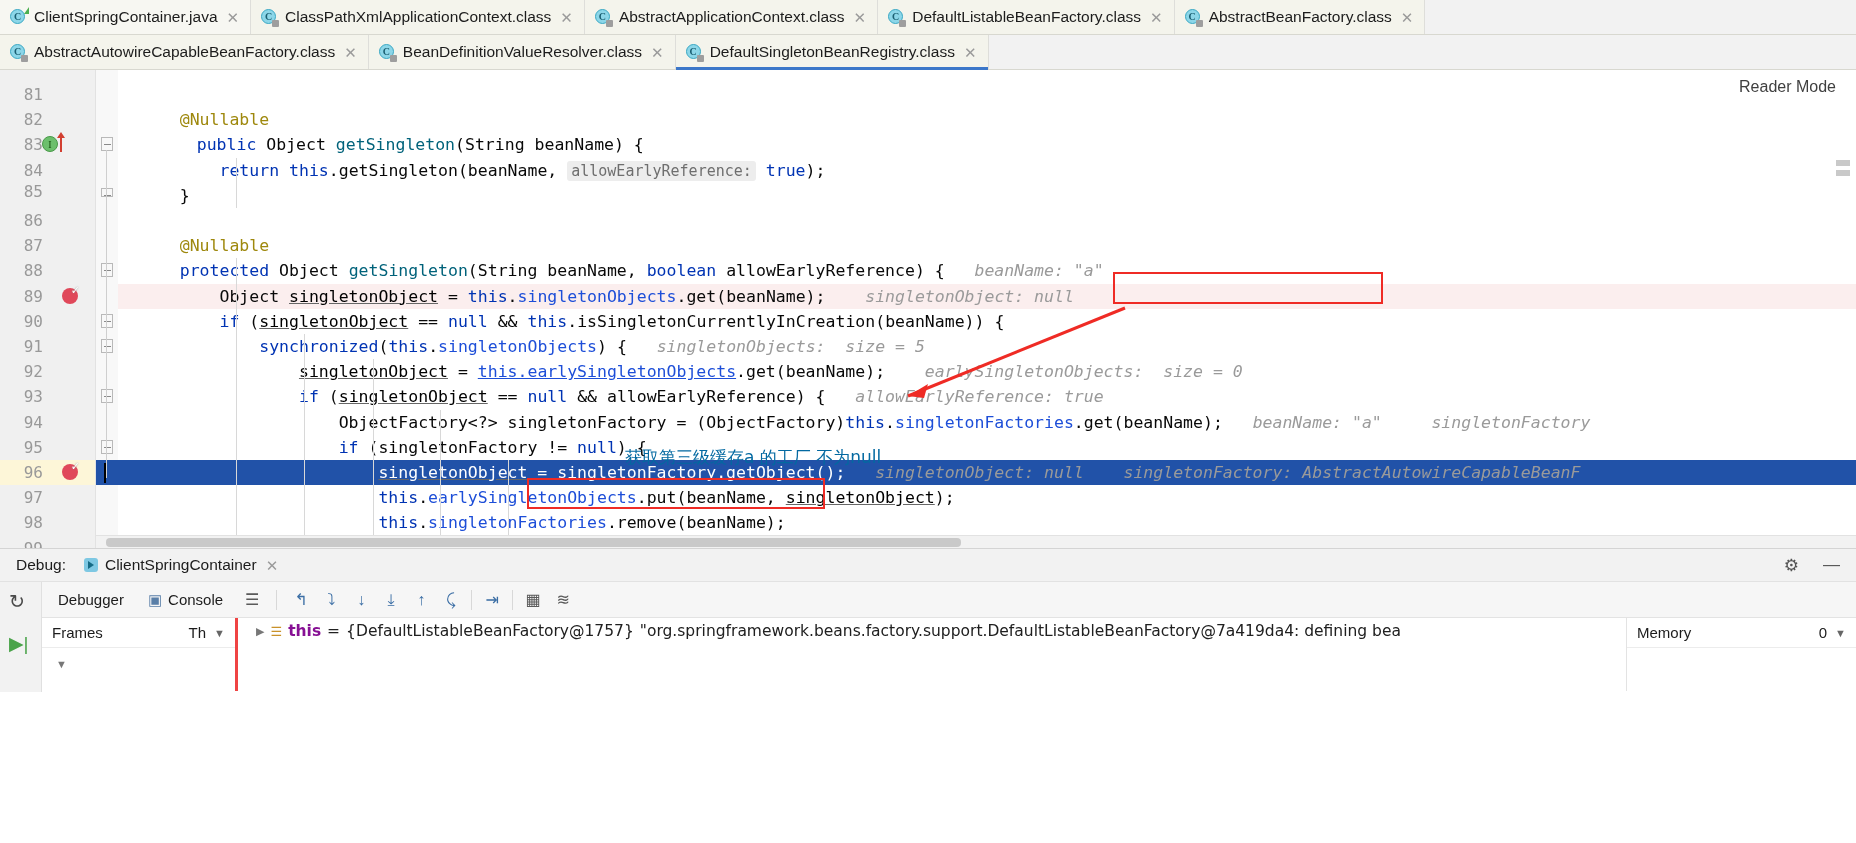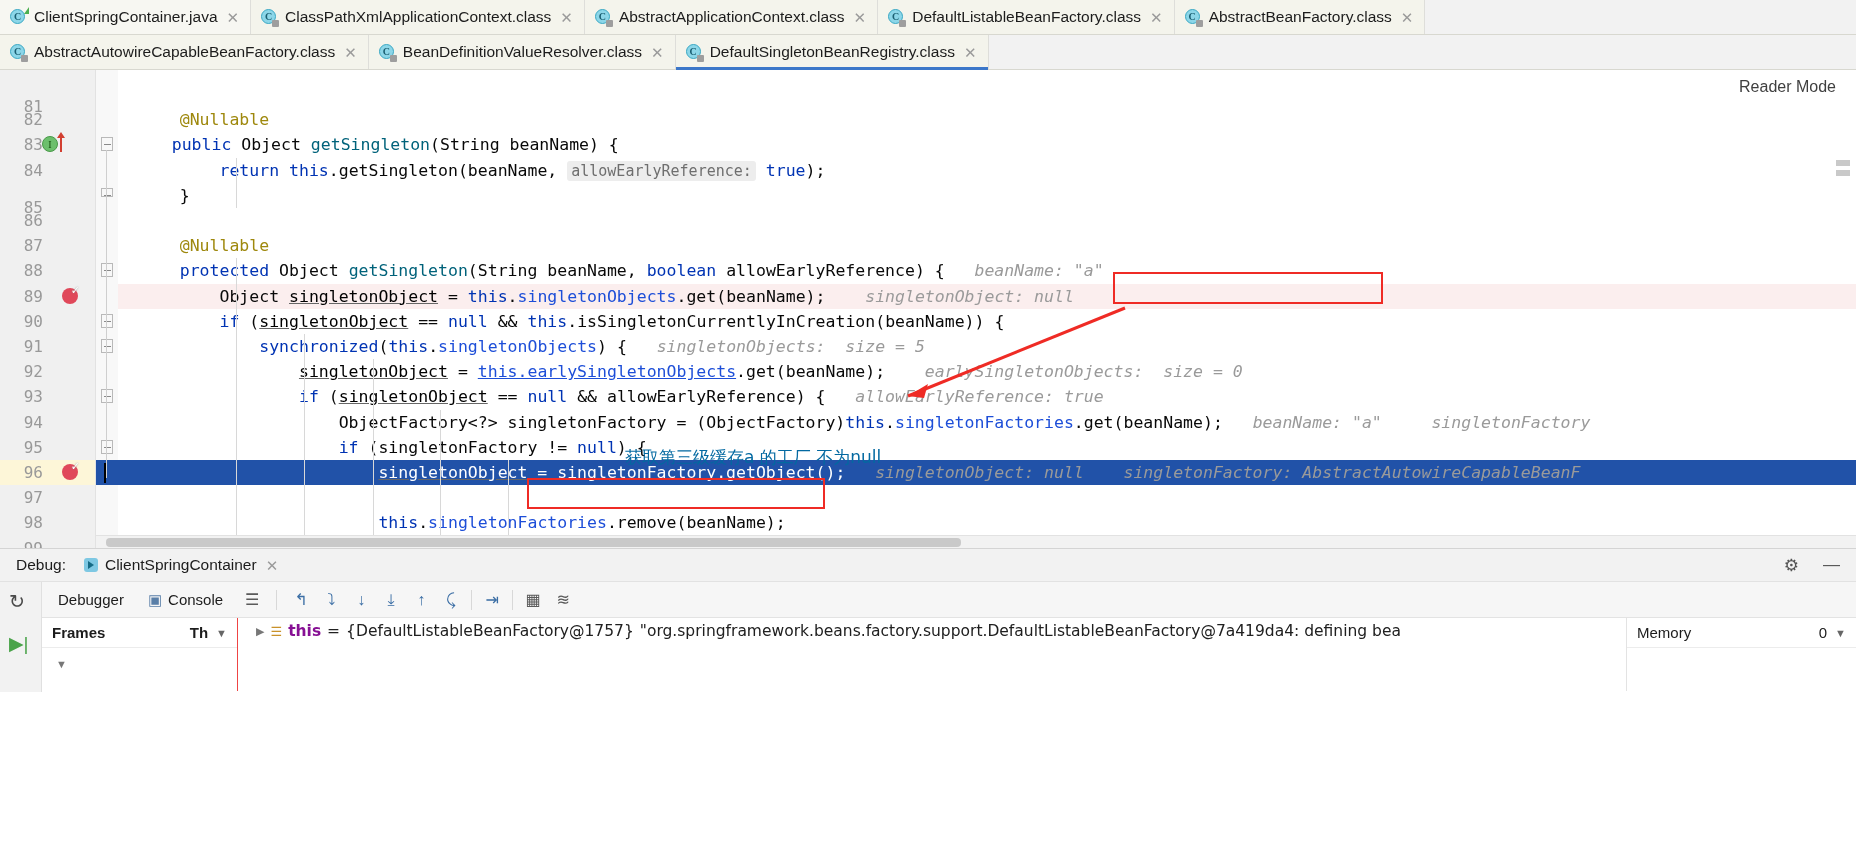--- a/index.html
+++ b/index.html
@@ -230,21 +230,21 @@
   }
   .sep { width:1px; height:20px; background:#d8d8d8; margin:0 5px; }
   .tbtn {
     width:30px; height:26px; display:flex; align-items:center;
     justify-content:center; font-size:16px; color:#3b6ea5; cursor:pointer;
   }
   .tbtn.gray { color:#5a5a5a; }
 
   .dbg-panes { display:flex; height:73px; }
   .pane-frames {
-    width:196px; flex:0 0 196px; border-right:1px solid #ef4444;font-weight:bold;
+    width:196px; flex:0 0 196px; border-right:3px solid #ef4444;
   }
   .pane-head {
     display:flex; align-items:center; height:30px; padding:0 10px;
     font-size:15px; color:#1c1c1c; border-bottom:1px solid #ececec;
     gap:8px;
   }
   .pane-vars { flex:1; }
   .pane-mem {
     width:230px; flex:0 0 230px; border-left:1px solid #e3e3e3;
   }
@@ -339,25 +339,25 @@
           <span class="lock"></span>
         </span>
         <span class="tab-label">DefaultSingletonBeanRegistry.class</span>
         <span class="tab-close">✕</span>
       </div>
     </div>
 
 
   <div class="editor">
     <div class="gutter" id="gutter">
-        <div class="lnum" style="top: 24px;">81</div>
+        <div class="lnum" style="top: 12px;">81</div>
         <div class="lnum" style="top: 37.2px;">82</div>
         <div class="lnum" style="top: 62.4px;">83</div>
         <div class="lnum" style="top: 87.6px;">84</div>
-        <div class="lnum" style="top: 125px; text-align: center;">85</div>
+        <div class="lnum" style="top: 109px; text-align: center;">85</div>
         <div class="lnum" style="top: 138px;">86</div>
         <div class="lnum" style="top: 163.2px;">87</div>
         <div class="lnum" style="top: 188.4px;">88</div>
         <div class="lnum" style="top: 213.6px;">89</div>
         <div class="lnum" style="top: 238.8px;">90</div>
         <div class="lnum" style="top: 264px;">91</div>
         <div class="lnum" style="top: 289.2px;">92</div>
         <div class="lnum" style="top: 314.4px;">93</div>
         <div class="lnum" style="top: 339.6px;">94</div>
         <div class="lnum" style="top: 364.8px;">95</div>
@@ -381,36 +381,37 @@
         <div class="foldmark" style="top: 243.8px;"></div>
         <div class="foldmark" style="top: 269px;"></div>
         <div class="foldmark" style="top: 319.4px;"></div>
         <div class="foldmark" style="top: 369.8px;"></div>
         <div class="foldmark end" style="top: 470.6px;"></div>
         <div class="foldline" style="top: 80.4px; height: 327.6px;"></div>
       </div>
     <div class="code-area" id="codearea">
         <div class="line" style="top: 12px;"><span class="code-text" style="left: 22px;"></span></div>
         <div class="line" style="top: 37.2px;"><span class="code-text" style="left: 22px;"><span class="anno">    @Nullable</span></span></div>
-        <div class="line" style="top: 62.4px;"><span class="code-text" style="left: 14px;"><span class="plain">    </span><span class="kw">public</span><span class="plain"> Object </span><span class="meth">getSingleton</span><span class="plain">(String beanName) {</span></span></div>
+        <div class="line" style="top: 62.4px;"><span class="code-text" style="left: 39px;"><span class="plain">    </span><span class="kw">public</span><span class="plain"> Object </span><span class="meth">getSingleton</span><span class="plain">(String beanName) {</span></span></div>
         <div class="line" style="top: 87.6px;"><span class="code-text" style="left: 22px;"><span class="plain">        </span><span class="kw">return</span><span class="plain"> </span><span class="kw">this</span><span class="plain">.getSingleton(beanName, </span><span class="param-hint">allowEarlyReference:</span><span class="plain"> </span><span class="kw">true</span><span class="plain">);</span></span></div>
         <div class="line" style="top: 112.8px;"><span class="code-text" style="left: 22px;"><span class="plain">    }</span></span></div>
         <div class="line" style="top: 138px;"><span class="code-text" style="left: 22px;"></span></div>
         <div class="line" style="top: 163.2px;"><span class="code-text" style="left: 22px;"><span class="anno">    @Nullable</span></span></div>
         <div class="line" style="top: 188.4px;"><span class="code-text" style="left: 22px;"><span class="plain">    </span><span class="kw">protected</span><span class="plain"> Object </span><span class="meth">getSingleton</span><span class="plain">(String beanName, </span><span class="kw">boolean</span><span class="plain"> allowEarlyReference) {</span><span class="hint">   beanName: "a"</span></span></div>
         <div class="row-pink" style="top: 213.6px;"></div>
         <div class="line" style="top: 213.6px;"><span class="code-text" style="left: 22px;"><span class="plain">        Object </span><span class="udl">singletonObject</span><span class="plain"> = </span><span class="kw">this</span><span class="plain">.</span><span class="fld">singletonObjects</span><span class="plain">.get(beanName);</span><span class="hint">    singletonObject: null</span></span></div>
         <div class="line" style="top: 238.8px;"><span class="code-text" style="left: 22px;"><span class="plain">        </span><span class="kw">if</span><span class="plain"> (</span><span class="udl">singletonObject</span><span class="plain"> == </span><span class="kw">null</span><span class="plain"> &amp;&amp; </span><span class="kw">this</span><span class="plain">.isSingletonCurrentlyInCreation(beanName)) {</span></span></div>
         <div class="line" style="top: 264px;"><span class="code-text" style="left: 22px;"><span class="plain">            </span><span class="kw">synchronized</span><span class="plain">(</span><span class="kw">this</span><span class="plain">.</span><span class="fld">singletonObjects</span><span class="plain">) {</span><span class="hint">   singletonObjects:  size = 5</span></span></div>
         <div class="line" style="top: 289.2px;"><span class="code-text" style="left: 22px;"><span class="plain">                </span><span class="udl">singletonObject</span><span class="plain"> = </span><span class="fld" style="text-decoration: underline;">this.earlySingletonObjects</span><span class="plain">.get(beanName);</span><span class="hint">    earlySingletonObjects:  size = 0</span></span></div>
         <div class="line" style="top: 314.4px;"><span class="code-text" style="left: 22px;"><span class="plain">                </span><span class="kw">if</span><span class="plain"> (</span><span class="udl">singletonObject</span><span class="plain"> == </span><span class="kw">null</span><span class="plain"> &amp;&amp; allowEarlyReference) {</span><span class="hint">   allowEarlyReference: true</span></span></div>
         <div class="line" style="top: 339.6px;"><span class="code-text" style="left: 22px;"><span class="plain">                    ObjectFactory&lt;?&gt; singletonFactory = (ObjectFactory)</span><span class="kw">this</span><span class="plain">.</span><span class="fld">singletonFactories</span><span class="plain">.get(beanName);</span><span class="hint">   beanName: "a"     singletonFactory</span></span></div>
         <div class="line" style="top: 364.8px;"><span class="code-text" style="left: 22px;"><span class="plain">                    </span><span class="kw">if</span><span class="plain"> (singletonFactory != </span><span class="kw">null</span><span class="plain">) {</span></span></div>
         <div class="row-exec" style="top: 390px;"></div>
         <div class="line row-exec-text" style="top: 390px;"><span class="code-text" style="left: 22px;"><span class="plain" style="color: rgb(255, 255, 255);">                        </span><span class="udl" style="color: rgb(255, 255, 255);">singletonObject</span><span class="plain" style="color: rgb(255, 255, 255);"> = singletonFactory.getObject();</span><span class="hint">   singletonObject: null    singletonFactory: AbstractAutowireCapableBeanF</span></span></div>
+        <div class="line" style="top: 415.2px;"><span class="code-text" style="left: 22px;"><span class="plain">                        </span><span class="kw">this</span><span class="plain">.</span><span class="fld">earlySingletonObjects</span><span class="plain">.put(beanName, </span><span class="udl">singletonObject</span><span class="plain">);</span></span></div>
         <div class="line" style="top: 440.4px;"><span class="code-text" style="left: 22px;"><span class="plain">                        </span><span class="kw">this</span><span class="plain">.</span><span class="fld">singletonFactories</span><span class="plain">.remove(beanName);</span></span></div>
         <div class="line" style="top: 465.6px;"><span class="code-text" style="left: 22px;"><span class="plain">                    }</span></span></div>
         <div class="indent-guide" style="left: 118px; top: 87.6px; height: 50.4px;"></div>
         <div class="indent-guide" style="left: 118px; top: 188.4px; height: 302.4px;"></div>
         <div class="indent-guide" style="left: 186px; top: 264px; height: 201.6px;"></div>
         <div class="indent-guide" style="left: 255px; top: 289.2px; height: 176.4px;"></div>
         <div class="indent-guide" style="left: 322px; top: 339.6px; height: 126px;"></div>
         <div class="indent-guide" style="left: 390px; top: 390px; height: 75.6px;"></div>
       </div>
 

